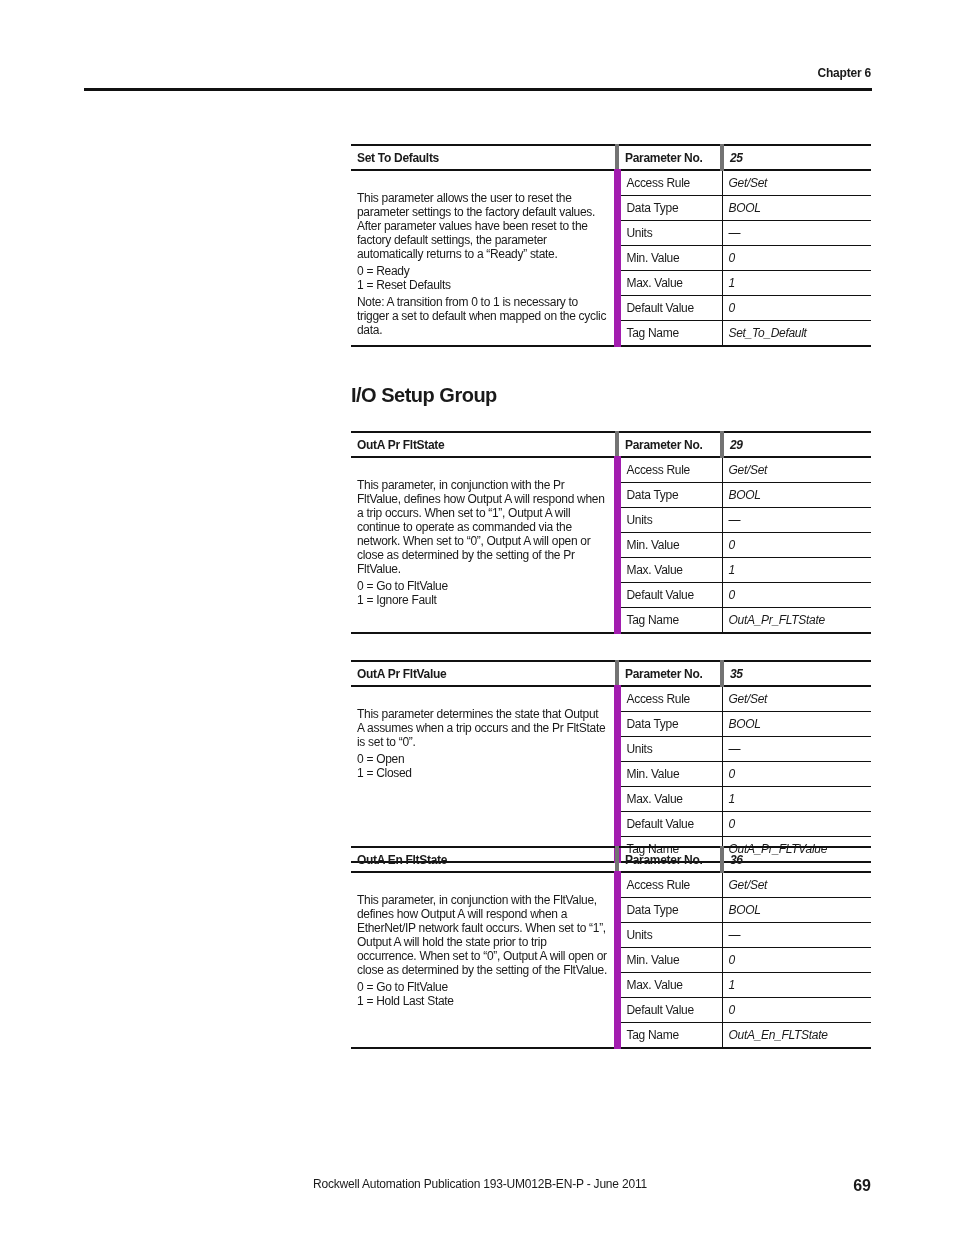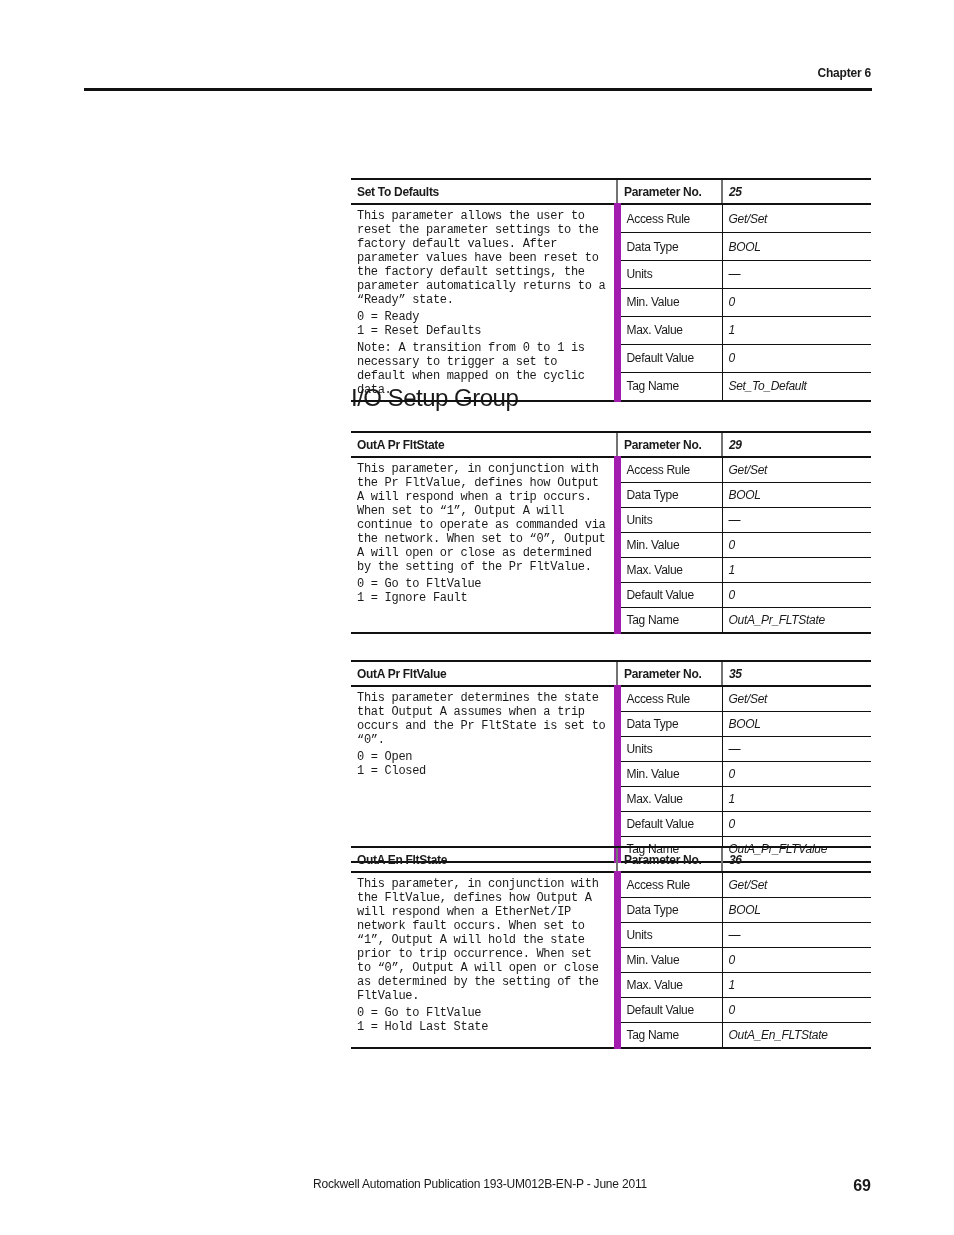--- a/index.html
+++ b/index.html
@@ -1,44 +1,44 @@
 <!DOCTYPE html>
 <html><head>
 <meta charset="utf-8">
 <style>
   html, body { margin:0; padding:0; background:#ffffff; }
   body { width:954px; height:1235px; position:relative; font-family:"Liberation Sans", sans-serif; color:#1a1a1a; }
   .chapter { position:absolute; right:83px; top:66px; font-size:12px; font-weight:bold; letter-spacing:-0.2px;margin-left:12px; }
   .top-rule { position:absolute; left:84px; top:88px; width:788px; height:3px; background:#111; }
-  .section-title { position:absolute; left:351px; top:384px; font-size:24px; font-weight:normal; letter-spacing:-0.5px;text-align:right; }
+  .section-title { position:absolute; left:351px; top:384px; font-size:20px; font-weight:bold; letter-spacing:-0.5px;text-align:right; }
   .ptable { position:absolute; left:351px; width:520px; border-collapse:collapse; font-size:12px; table-layout:fixed; letter-spacing:-0.3px; }
   .ptable td { padding:0 6px; vertical-align:middle; }
   .ptable tr.head td { height:23px; font-weight:bold; border-top:2px solid #111; border-bottom:2px solid #111; }
   .ptable tr.row td { height:24px; }
   .ptable tr.row td.key, .ptable tr.row td.val { border-bottom:1px solid #111; }
   .ptable tr.row:last-child td { border-bottom:2px solid #111; }
-  .ptable td.desc { vertical-align:top; padding-top:4px; line-height:14px; border-bottom:2px solid #111;font-family:Liberation Mono, monospace; }
+  .ptable td.desc { vertical-align:top; padding-top:20px; line-height:14px; border-bottom:2px solid #111; }
   .ptable td.key { border-left:7px solid #a21caf; }
   .ptable td.val { border-left:1px solid #111;font-style:italic; }
-  .ptable tr.head td.key, .ptable tr.head td.val { border-left:2px solid #737373; }
+  .ptable tr.head td.key, .ptable tr.head td.val { border-left:4px solid #737373; }
   .desc p { margin:0 0 3px 0; }
   .footer-pub { position:absolute; left:313px; top:1177px; font-size:12px; letter-spacing:-0.2px; }
   .footer-page { position:absolute; right:83px; top:1177px; font-size:16px; font-weight:bold; }
   col.c1 { width:266px; } col.c2 { width:105px; } col.c3 { width:149px; }
 </style>
 </head>
 <body>
 
 <div class="chapter">Chapter 6</div>
 <div class="top-rule"></div>
 
 <div class="section-title">I/O Setup Group</div>
 
 <div id="tables">
-    <table class="ptable" style="top: 144px; margin-top: 34px;">
+    <table class="ptable" style="top: 144px;">
       <colgroup>
         <col class="c1">
         <col class="c2">
         <col class="c3">
       </colgroup>
       <tbody>
         <tr class="head">
           <td>Set To Defaults</td>
           <td class="key">Parameter No.</td>
           <td class="val">25</td>

